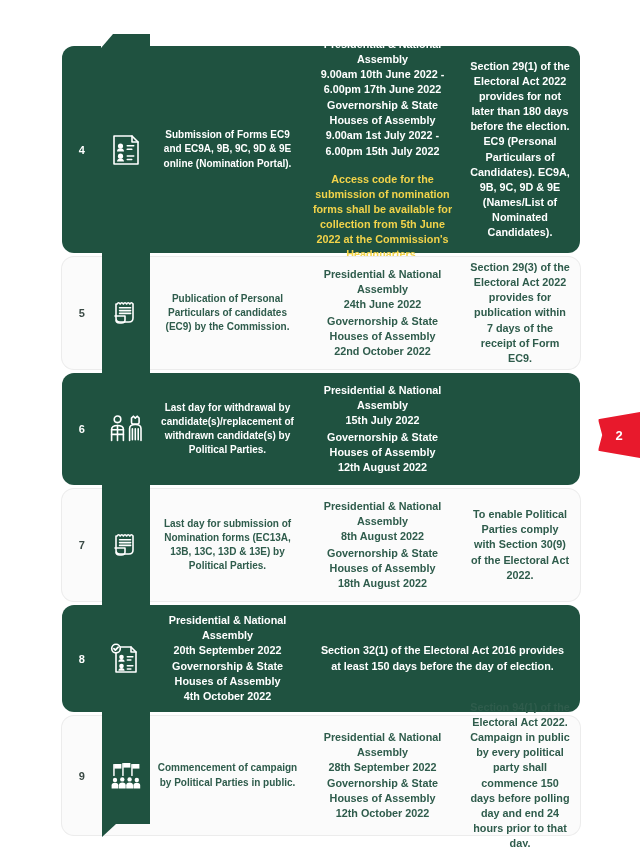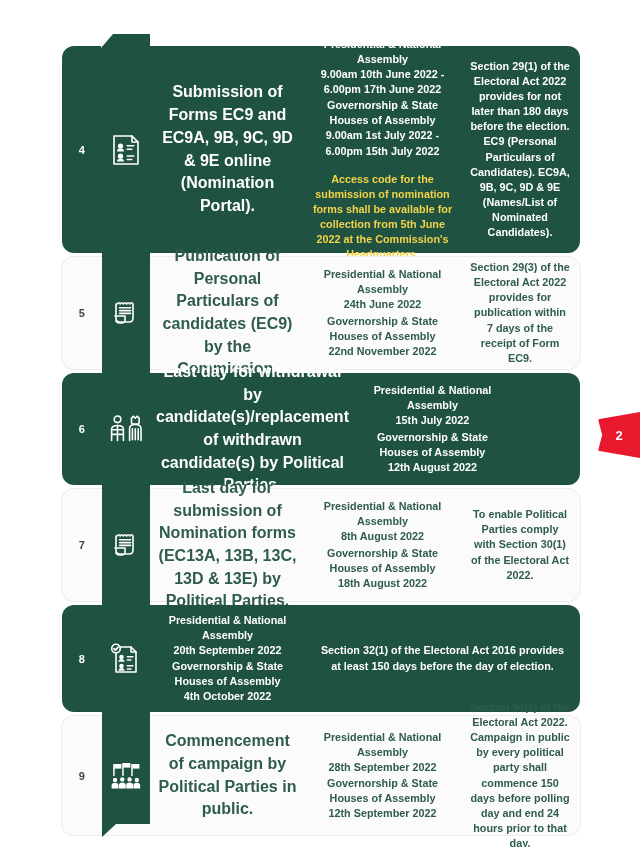--- a/index.html
+++ b/index.html
@@ -50,21 +50,21 @@
     flex: 0 0 48px;
   }
 
   .title-cell {
     flex: 0 0 155px;
     display: flex;
     align-items: center;
     justify-content: center;
     text-align: center;
     padding: 19px 6px;
-    font-size: 16px;
+    font-size: 10px;
     font-weight: bold;
     line-height: 1.42;
   }
 
   .dates-cell {
     flex: 0 0 155px;
     display: flex;
     flex-direction: column;
     align-items: center;
     justify-content: center;
@@ -194,21 +194,21 @@
         <div class="num-cell">5</div>
         <div class="icon-cell"></div>
         <div class="title-cell">Publication of Personal Particulars of candidates (EC9) by the Commission.</div>
         <div class="dates-cell">
           <div class="date-block">
             <span class="date-head">Presidential &amp; National Assembly</span>
             <span class="date-val">24th June 2022</span>
           </div>
           <div class="date-block">
             <span class="date-head">Governorship &amp; State Houses of Assembly</span>
-            <span class="date-val">22nd November 2022</span>
+            <span class="date-val">22nd October 2022</span>
           </div>
         </div>
         <div class="legal-cell">Section 29(3) of the Electoral Act 2022 provides for publication within 7 days of the receipt of Form EC9.</div>
       </div>
       <div class="row green" style="top: 373px; height: 112px;">
         <div class="num-cell">6</div>
         <div class="icon-cell"></div>
         <div class="title-cell">Last day for withdrawal by candidate(s)/replacement of withdrawn candidate(s) by Political Parties.</div>
         <div class="dates-cell">
           <div class="date-block">
@@ -228,21 +228,21 @@
         <div class="dates-cell">
           <div class="date-block">
             <span class="date-head">Presidential &amp; National Assembly</span>
             <span class="date-val">8th August 2022</span>
           </div>
           <div class="date-block">
             <span class="date-head">Governorship &amp; State Houses of Assembly</span>
             <span class="date-val">18th August 2022</span>
           </div>
         </div>
-        <div class="legal-cell">To enable Political Parties comply with Section 30(1) of the Electoral Act 2022.</div>
+        <div class="legal-cell">To enable Political Parties comply with Section 30(9) of the Electoral Act 2022.</div>
       </div>
       <div class="row green" style="top: 605px; height: 107px;">
         <div class="num-cell">8</div>
         <div class="icon-cell"></div>
         <div class="dates-cell">
           <div class="date-block">
             <span class="date-head">Presidential &amp; National Assembly</span>
             <span class="date-val">20th September 2022</span>
           </div>
           <div class="date-block">
@@ -256,21 +256,21 @@
         <div class="num-cell">9</div>
         <div class="icon-cell"></div>
         <div class="title-cell">Commencement of campaign by Political Parties in public.</div>
         <div class="dates-cell">
           <div class="date-block">
             <span class="date-head">Presidential &amp; National Assembly</span>
             <span class="date-val">28th September 2022</span>
           </div>
           <div class="date-block">
             <span class="date-head">Governorship &amp; State Houses of Assembly</span>
-            <span class="date-val">12th September 2022</span>
+            <span class="date-val">12th October 2022</span>
           </div>
         </div>
         <div class="legal-cell">Section 94(1) of the Electoral Act 2022. Campaign in public by every political party shall commence 150 days before polling day and end 24 hours prior to that day.</div>
       </div>
     </div>
   <div id="icons">
       <div class="spine-icon" style="top: 127.5px;">
         <svg width="30" height="32" viewBox="0 0 30 32">
           <path fill="none" stroke="#ffffff" stroke-width="1.6" stroke-linecap="round" stroke-linejoin="round" d="M3 2 h18 l6 6 v22 H3 Z"></path>
           <path fill="none" stroke="#ffffff" stroke-width="1.6" stroke-linecap="round" stroke-linejoin="round" d="M21 2 v6 h6"></path>

